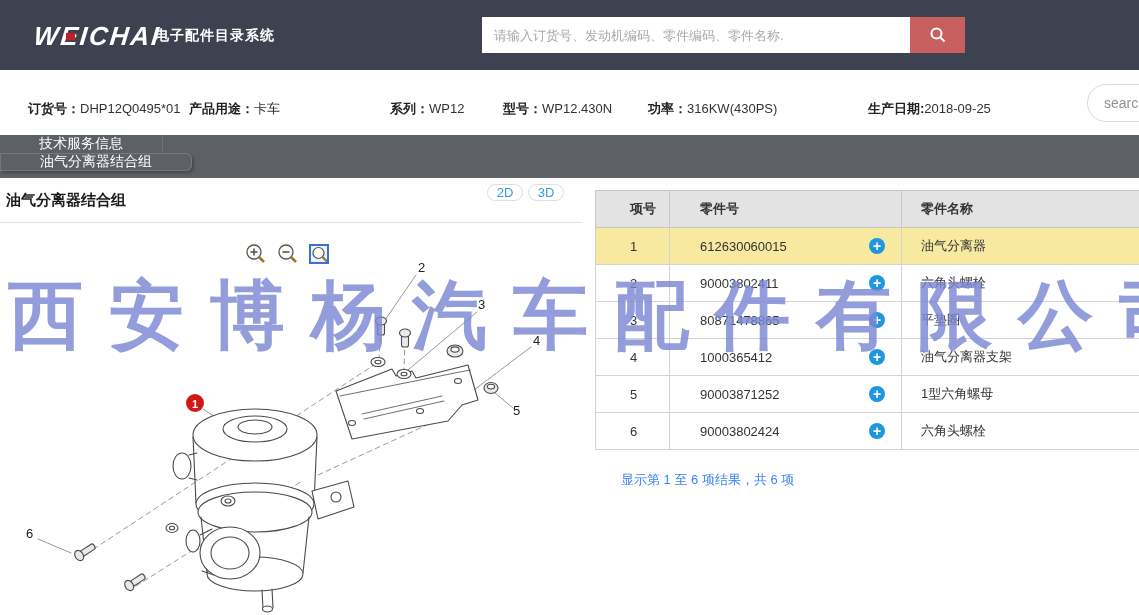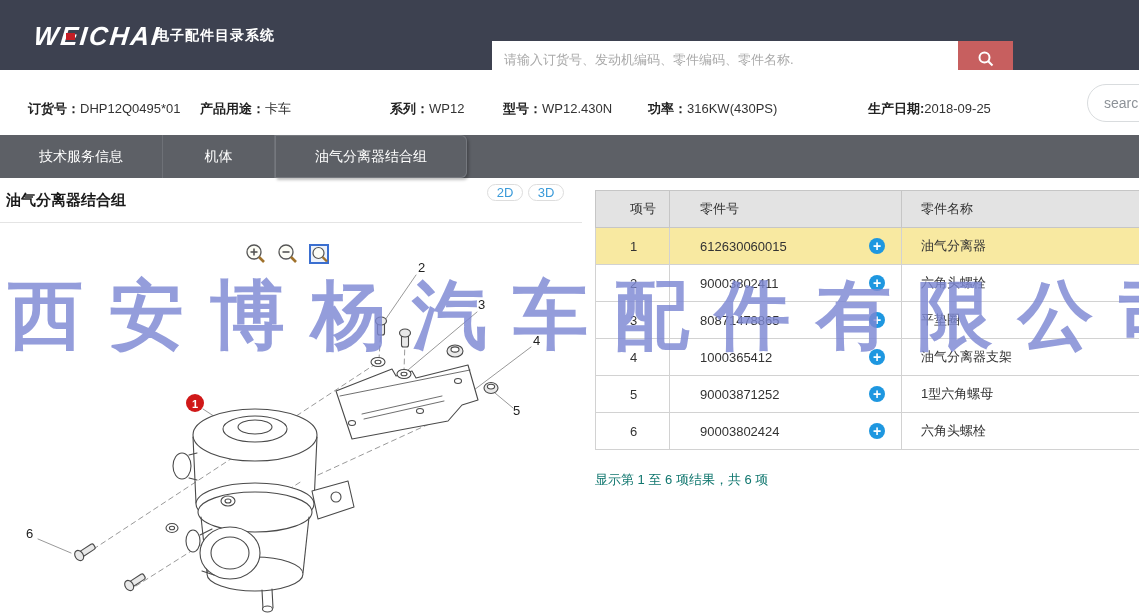--- a/index.html
+++ b/index.html
@@ -9,38 +9,38 @@
     position:relative; width:1139px; height:615px;
     background:#fff; overflow:hidden; margin:0 auto;
   }
 
   
   .topbar { position:absolute; left:0; top:0; width:1139px; height:70px; background:#3d4150; }
   .logo { position:absolute; left:34px; top:21px; color:#fff; font-size:26px; font-weight:bold;
           font-style:italic; letter-spacing:2px; transform:skewX(-6deg); }
   .logo-red { position:absolute; left:66px; top:33px; width:9px; height:7px; background:#c41e26; }
   .app-title { position:absolute; left:155px; top:27px; color:#fff; font-size:14px; font-weight:bold; letter-spacing:1px;text-align:center; }
-  .searchbox { position:absolute; left:492px; top:17px; width:521px; height:36px; display:flex;margin-top:24px; }
+  .searchbox { position:absolute; left:482px; top:17px; width:483px; height:36px; display:flex; }
   .searchbox input { flex:1; border:none; outline:none; padding:0 12px; font-size:13px; color:#333;
                      font-family:inherit; background:#fff; }
   .searchbox input::placeholder { color:#a9a9a9; }
   .search-btn { width:55px; height:36px; background:#c75f5f; border:none; cursor:pointer;
                 display:flex; align-items:center; justify-content:center; }
 
   
   .infobar { position:absolute; left:0; top:70px; width:1139px; height:78px; background:#fff; }
   .info-item { position:absolute; top:50%; transform:translateY(-50%); font-size:13px; color:#333; white-space:nowrap; }
   .info-item b { font-weight:bold; color:#222; }
   .pill-search { position:absolute; left:1087px; top:14px; width:110px; height:38px;
                  border:1px solid #d9dcde; border-radius:19px; background:#fff;
                  color:#8d9298; font-size:14px; text-align:left; padding-left:16px; cursor:pointer; }
 
   
   .navbar { position:absolute; left:0; top:135px; width:1139px; height:43px; background:#5d6066;
-            display:flex; align-items:stretch; }
+            display:flex; align-items:stretch;flex-direction:column; }
   .nav-tab { color:#fff; font-size:14px; display:flex; align-items:center; justify-content:center;
              cursor:pointer; border-right:1px solid #6e7177; white-space:nowrap; }
   .nav-tab.t0 { width:163px; } .nav-tab.t1 { width:169px; } .nav-tab.t2 { width:112px; }
   .nav-tab.t3 { width:192px; border-right:none; border-radius:0 6px 6px 0;
                 box-shadow:inset 0 0 0 1px #75787e, 2px 2px 3px rgba(0,0,0,.25); }
 
   
   .panel-title { position:absolute; left:6px; top:191px; font-size:15px; font-weight:bold; color:#1a1a1a; }
   .view-btn { position:absolute; top:184px; width:36px; height:17px; background:#fff; border:1px solid #ddd;
               border-radius:12px; color:#3a9ad9; font-size:13px; cursor:pointer; font-family:inherit; }
@@ -49,32 +49,32 @@
 
   .zoom-toolbar { position:absolute; left:244px; top:243px; display:flex; gap:9px; z-index:3; }
   .zoom-btn { width:23px; height:23px; background:transparent; border:none; padding:0; cursor:pointer; }
 
   .diagram-svg { position:absolute; left:0; top:223px; width:580px; height:392px; z-index:2; }
 
   
   .table-wrap { position:absolute; left:595px; top:190px; width:544px; z-index:1; }
   table.parts { border-collapse:collapse; width:560px; table-layout:fixed; background:#fff;
                 border:1px solid #c9c9c9; }
-  table.parts th { background:#e3e3e3; font-size:13px; font-weight:normal; color:#333; text-align:left;
+  table.parts th { background:#e3e3e3; font-size:13px; font-weight:bold; color:#333; text-align:left;
                    height:37px; border:1px solid #c6c6c6; }
   table.parts td { font-size:13px; color:#333; height:37px; border:1px solid #d2d2d2; background:#fff; }
   col.c-no { width:74px; } col.c-pn { width:232px; } col.c-name { width:254px; }
   .cell-no { padding-left:34px; }
   .cell-pn { display:flex; align-items:center; justify-content:space-between; padding:0 16px 0 30px; }
   .cell-name { padding-left:19px; }
   tr.hl td { background:#f8e9a1; }
   .add-ico { width:16px; height:16px; border-radius:50%; background:#1e97e0; color:#fff;
              display:inline-flex; align-items:center; justify-content:center;
              font-size:14px; font-weight:bold; line-height:1; cursor:pointer; }
-  .table-summary { position:absolute; left:595px; top:471px; font-size:13px; color:#0f766e; }
+  .table-summary { position:absolute; left:621px; top:471px; font-size:13px; color:#3b82f6; }
 
   
   .watermark { position:absolute; left:8px; top:266px; width:1139px; z-index:5;
                font-size:75px; font-weight:bold; letter-spacing:26px; white-space:nowrap;
                color:rgba(124,136,211,0.82); pointer-events:none; user-select:none; }
 </style>
 </head>
 <body>
 
 <div class="screen">
@@ -89,31 +89,30 @@
         <svg width="18" height="18" viewBox="0 0 18 18">
           <circle cx="7.5" cy="7.5" r="5" fill="none" stroke="#fff" stroke-width="2"></circle>
           <line x1="11.2" y1="11.2" x2="15.5" y2="15.5" stroke="#fff" stroke-width="2"></line>
         </svg>
       </button>
     </div>
   </div>
 
   <div class="infobar">
     <span class="info-item" style="left:28px"><b>订货号：</b><span>DHP12Q0495*01</span></span>
-    <span class="info-item" style="left:200px"><b>产品用途：</b><span>卡车</span></span>
+    <span class="info-item" style="left:189px"><b>产品用途：</b><span>卡车</span></span>
     <span class="info-item" style="left:390px"><b>系列：</b><span>WP12</span></span>
     <span class="info-item" style="left:503px"><b>型号：</b><span>WP12.430N</span></span>
     <span class="info-item" style="left:648px"><b>功率：</b><span>316KW(430PS)</span></span>
     <span class="info-item" style="left:868px"><b>生产日期:</b><span>2018-09-25</span></span>
     <button class="pill-search">search</button>
   </div>
 
   <div class="navbar">
     <div class="nav-tab t0">技术服务信息</div>
-    <div class="nav-tab t2">机体</div>
     <div class="nav-tab t3">油气分离器结合组</div>
   </div>
 
   <div class="panel-title">油气分离器结合组</div>
   <button class="view-btn b2d">2D</button>
   <button class="view-btn b3d">3D</button>
   <div class="panel-divider"></div>
 
   <div class="zoom-toolbar">
     <button class="zoom-btn">

